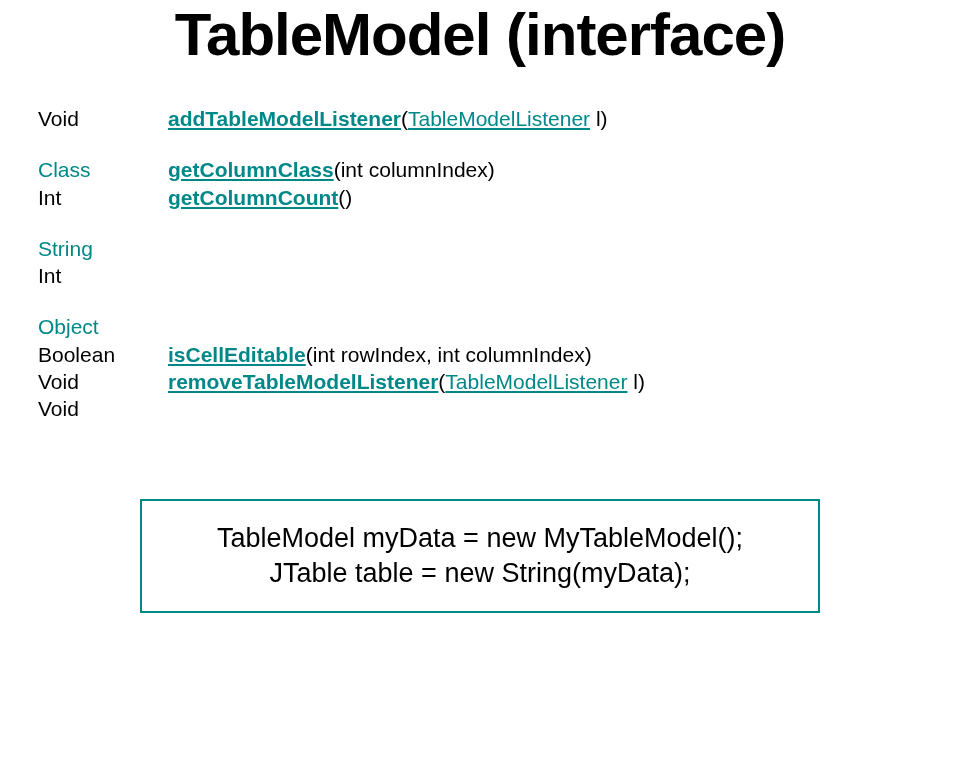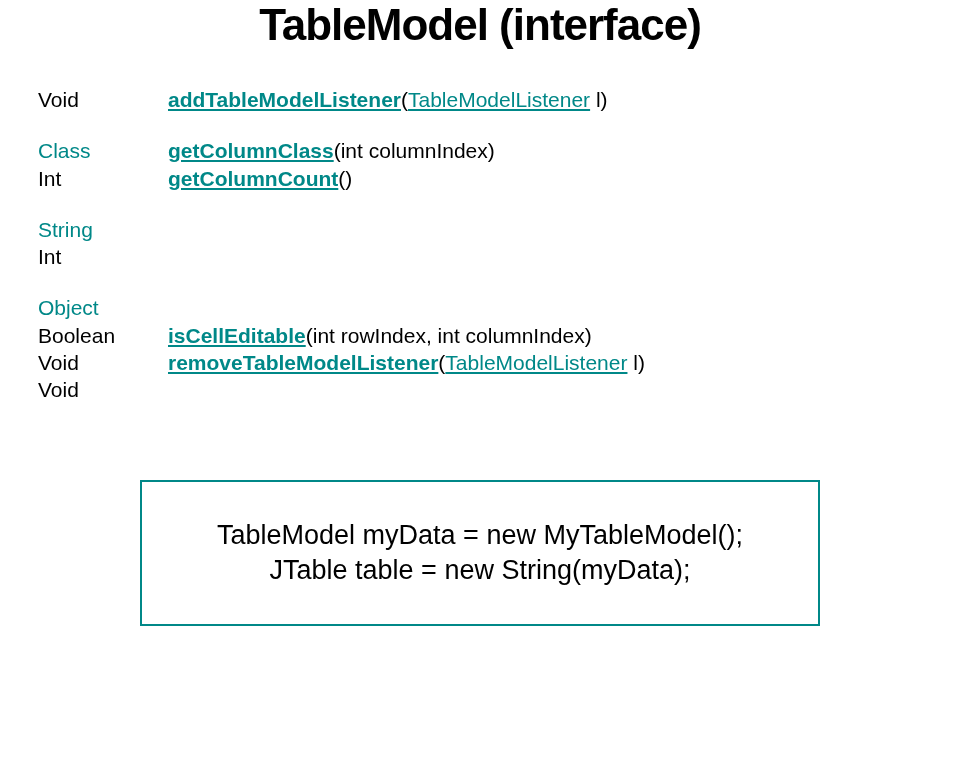--- a/index.html
+++ b/index.html
@@ -9,21 +9,21 @@
     }
     body {
       width: 960px;
       height: 758px;
       background: #ffffff;
       font-family: Arial, Helvetica, sans-serif;
       padding: 0px 20px 20px 20px;
       position: relative;
     }
     .title {
-      font-size: 44px;
+      font-size: 60px;
       text-align: center;
       margin-bottom: 36px;
       color: #000000;
       letter-spacing: -1px;
     }
     .method-list {
       font-size: 21px;
       line-height: 1.3;
       color: #000000;
       padding-left: 18px;
@@ -44,21 +44,21 @@
       color: #008888;
       text-decoration: underline;
     }
     .underline {
       margin-top: 24px;
     }
     .code-box {
       border: 2px solid #008888;
       margin: 76px auto 0 auto;
       width: 680px;
-      padding: 36px 36px;
+      padding: 20px 36px;
       text-align: center;
     }
     .code-line {
       font-size: 27px;
       color: #000000;
       line-height: 1.3;
     }
   </style>
 </head>
 <body>

